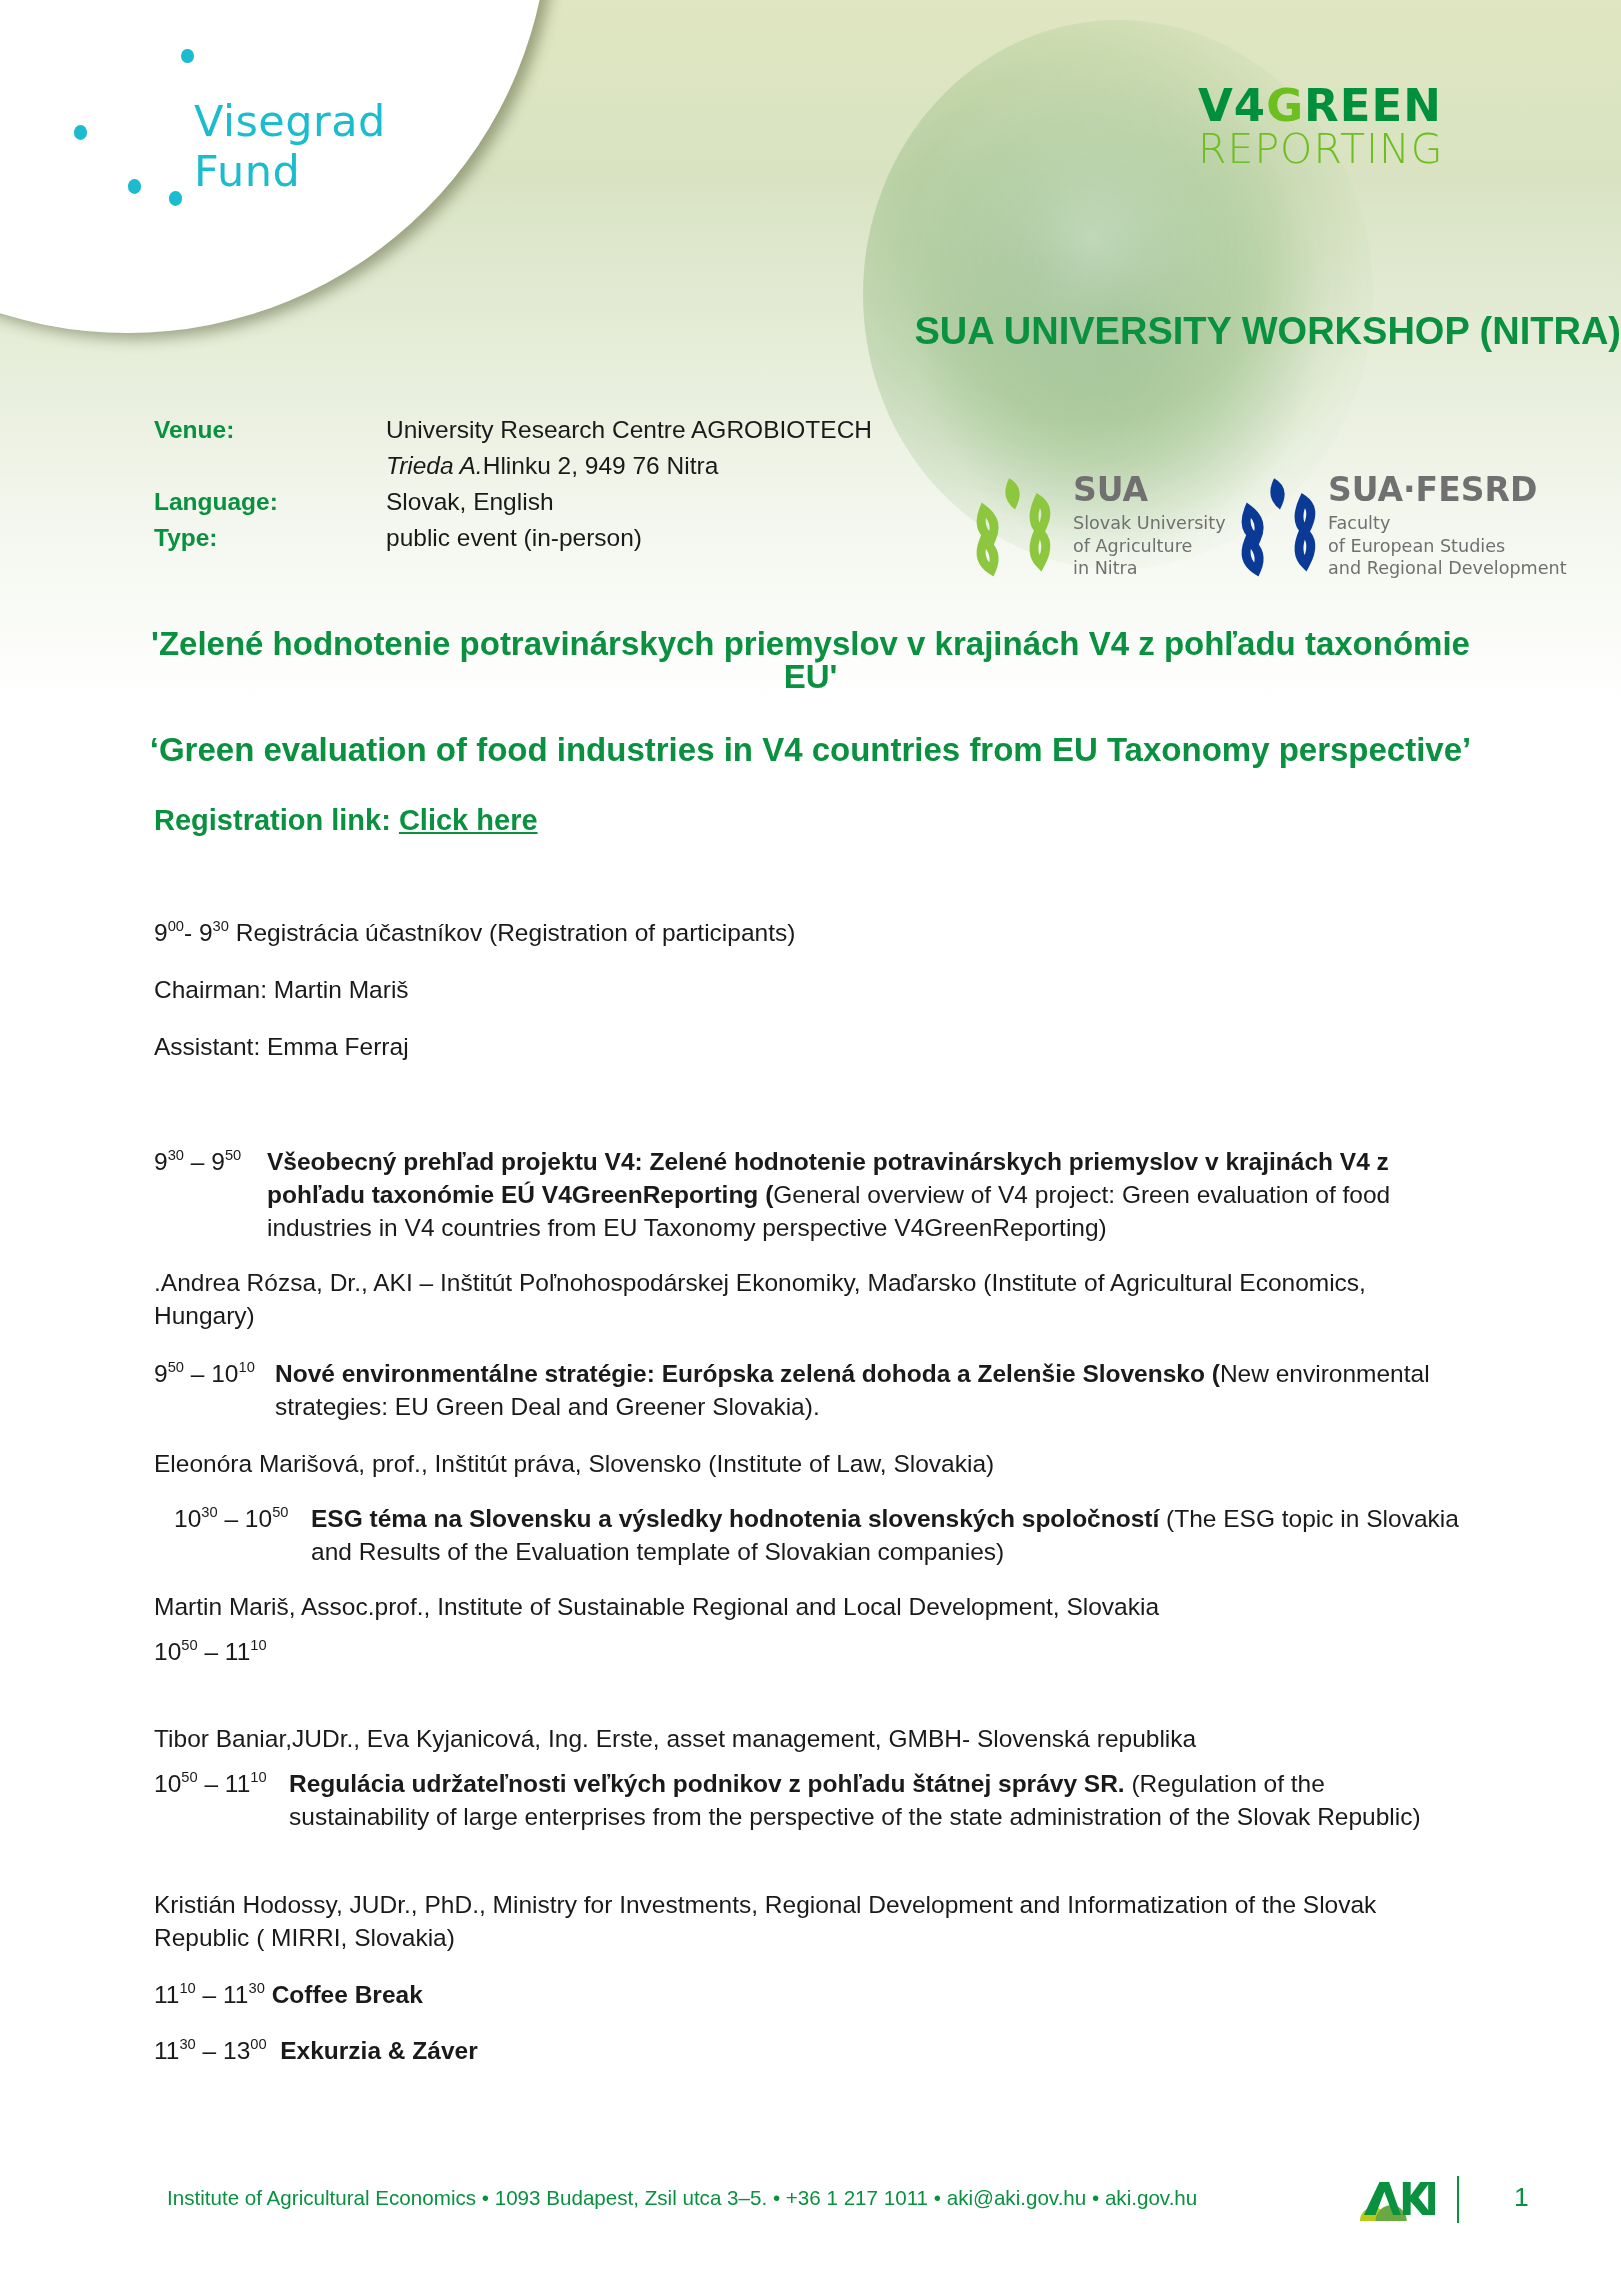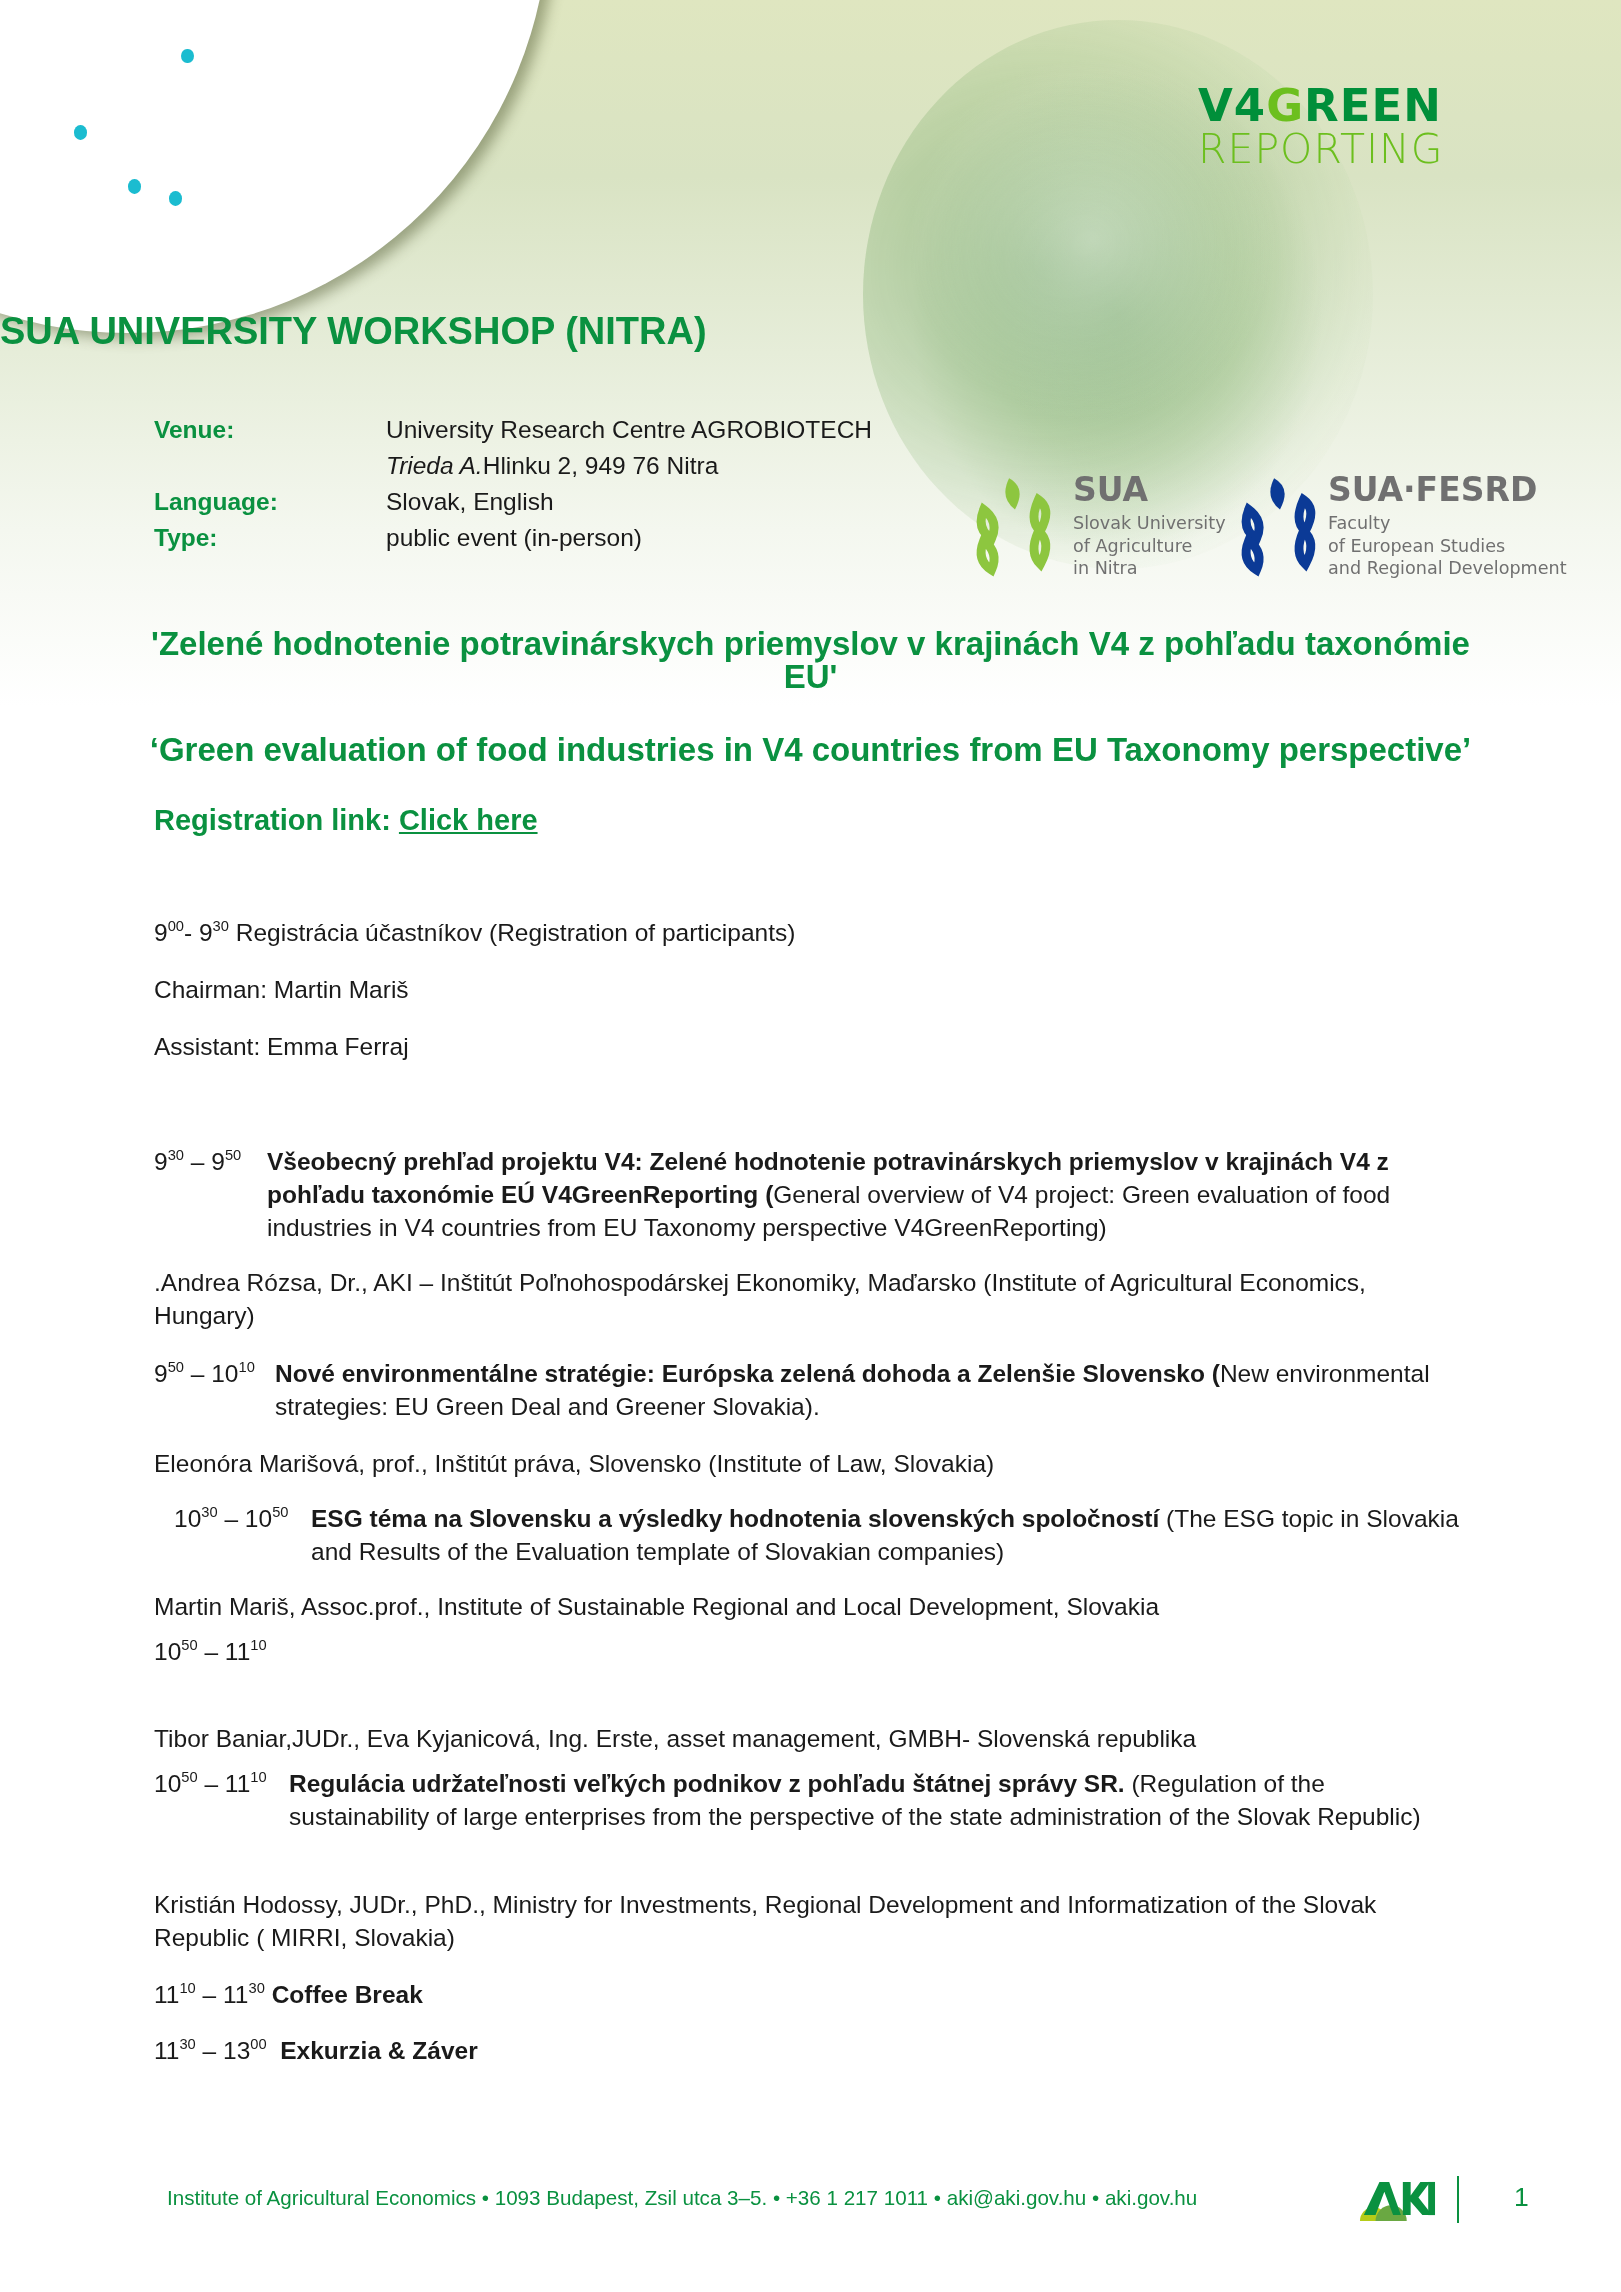--- a/index.html
+++ b/index.html
@@ -33,21 +33,21 @@
     .vf-text {
       position: absolute; left: 125px; top: 57px; font-size: 43px; color: #1bbcd0; letter-spacing: 0.5px;
       font-family: "DejaVu Sans", sans-serif; font-weight: normal;
     }
     .v4-logo { position: absolute; left: 1198px; top: 83px; }
     .v4-top { font-size: 45px; font-weight: bold; color: #008f3a; letter-spacing: 1px; line-height: 45px; font-family: "DejaVu Sans", sans-serif; }
     .v4-top .g { color: #6cbf1e; }
     .v4-bottom { font-size: 41px; color: #6cbf1e; letter-spacing: 1px; line-height: 43px; font-family: "DejaVu Sans", sans-serif; font-weight: 200; }
 
     .title {
-      position: absolute; left: 0; width: 1621px; top: 310px; text-align: left;
+      position: absolute; left: 0; width: 1621px; top: 310px; text-align: right;
       font-size: 38px; font-weight: bold; color: #0a9140;
     }
     .info { position: absolute; left: 154px; top: 412px; font-size: 24.5px; }
     .info-row { display: flex; height: 36px; align-items: center; }
     .info-label { width: 232px; color: #0a9140; font-weight: bold; }
     .info-value { color: #1a1a1a; }
     .info-value i { font-style: italic; }
 
     .sua-logos { position: absolute; left: 970px; top: 470px; width: 608px; height: 127px; }
     .leaf-svg { position: absolute; top: 0; }
@@ -78,20 +78,21 @@
 
 <div class="header-bg"></div>
 <div class="globe"></div>
 <div class="corner-circle"></div>
 
 <div class="vf-logo">
   <span class="vf-dot" style="left:112px; top:9.8px;"></span>
   <span class="vf-dot" style="left:4.9px; top:86px;"></span>
   <span class="vf-dot" style="left:59px; top:140px;"></span>
   <span class="vf-dot" style="left:100px; top:152px;"></span>
+  <span class="vf-text">Visegrad Fund</span>
 </div>
 
 <div class="v4-logo">
   <div class="v4-top"><span>V4</span><span class="g">G</span><span>REEN</span></div>
   <div class="v4-bottom">REPORTING</div>
 </div>
 
 <div class="title">SUA UNIVERSITY WORKSHOP (NITRA)</div>
 
 <div class="info">

